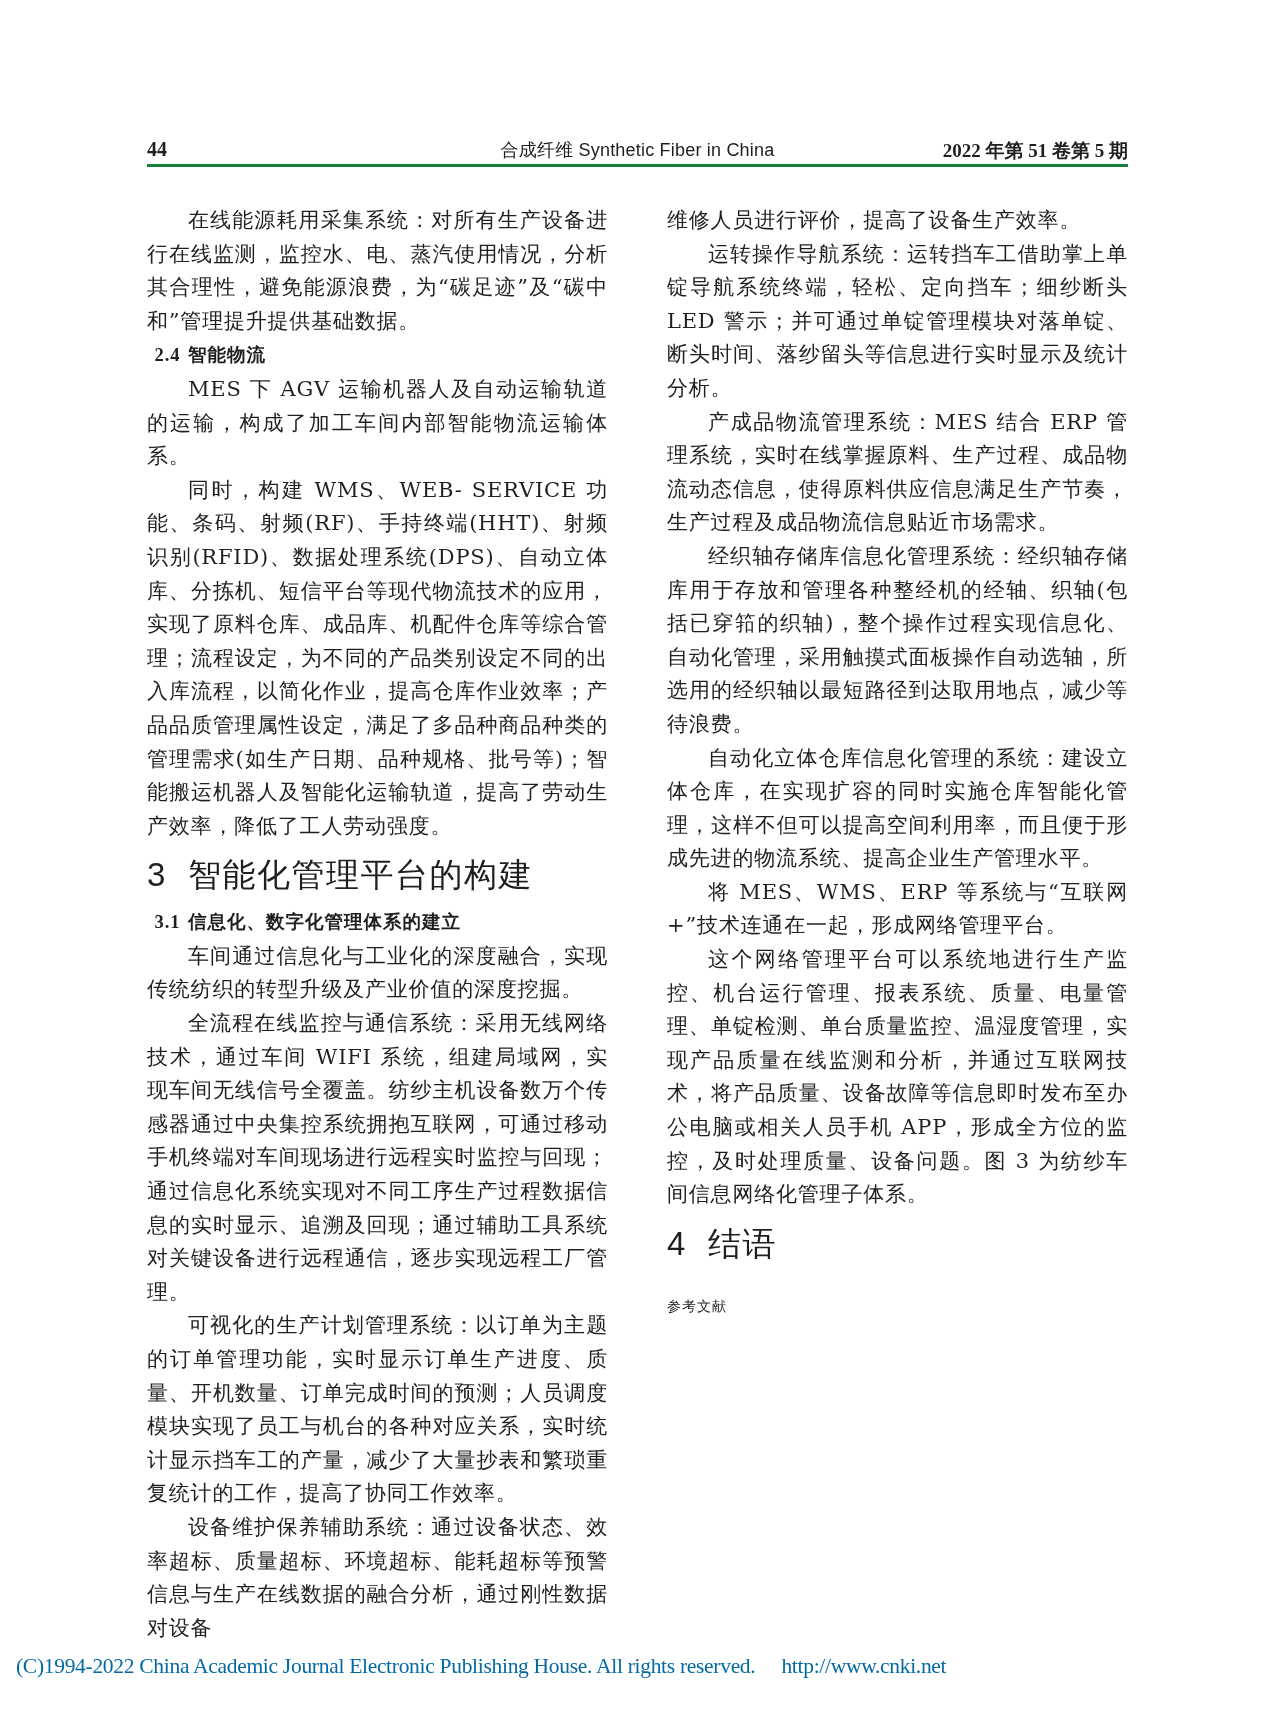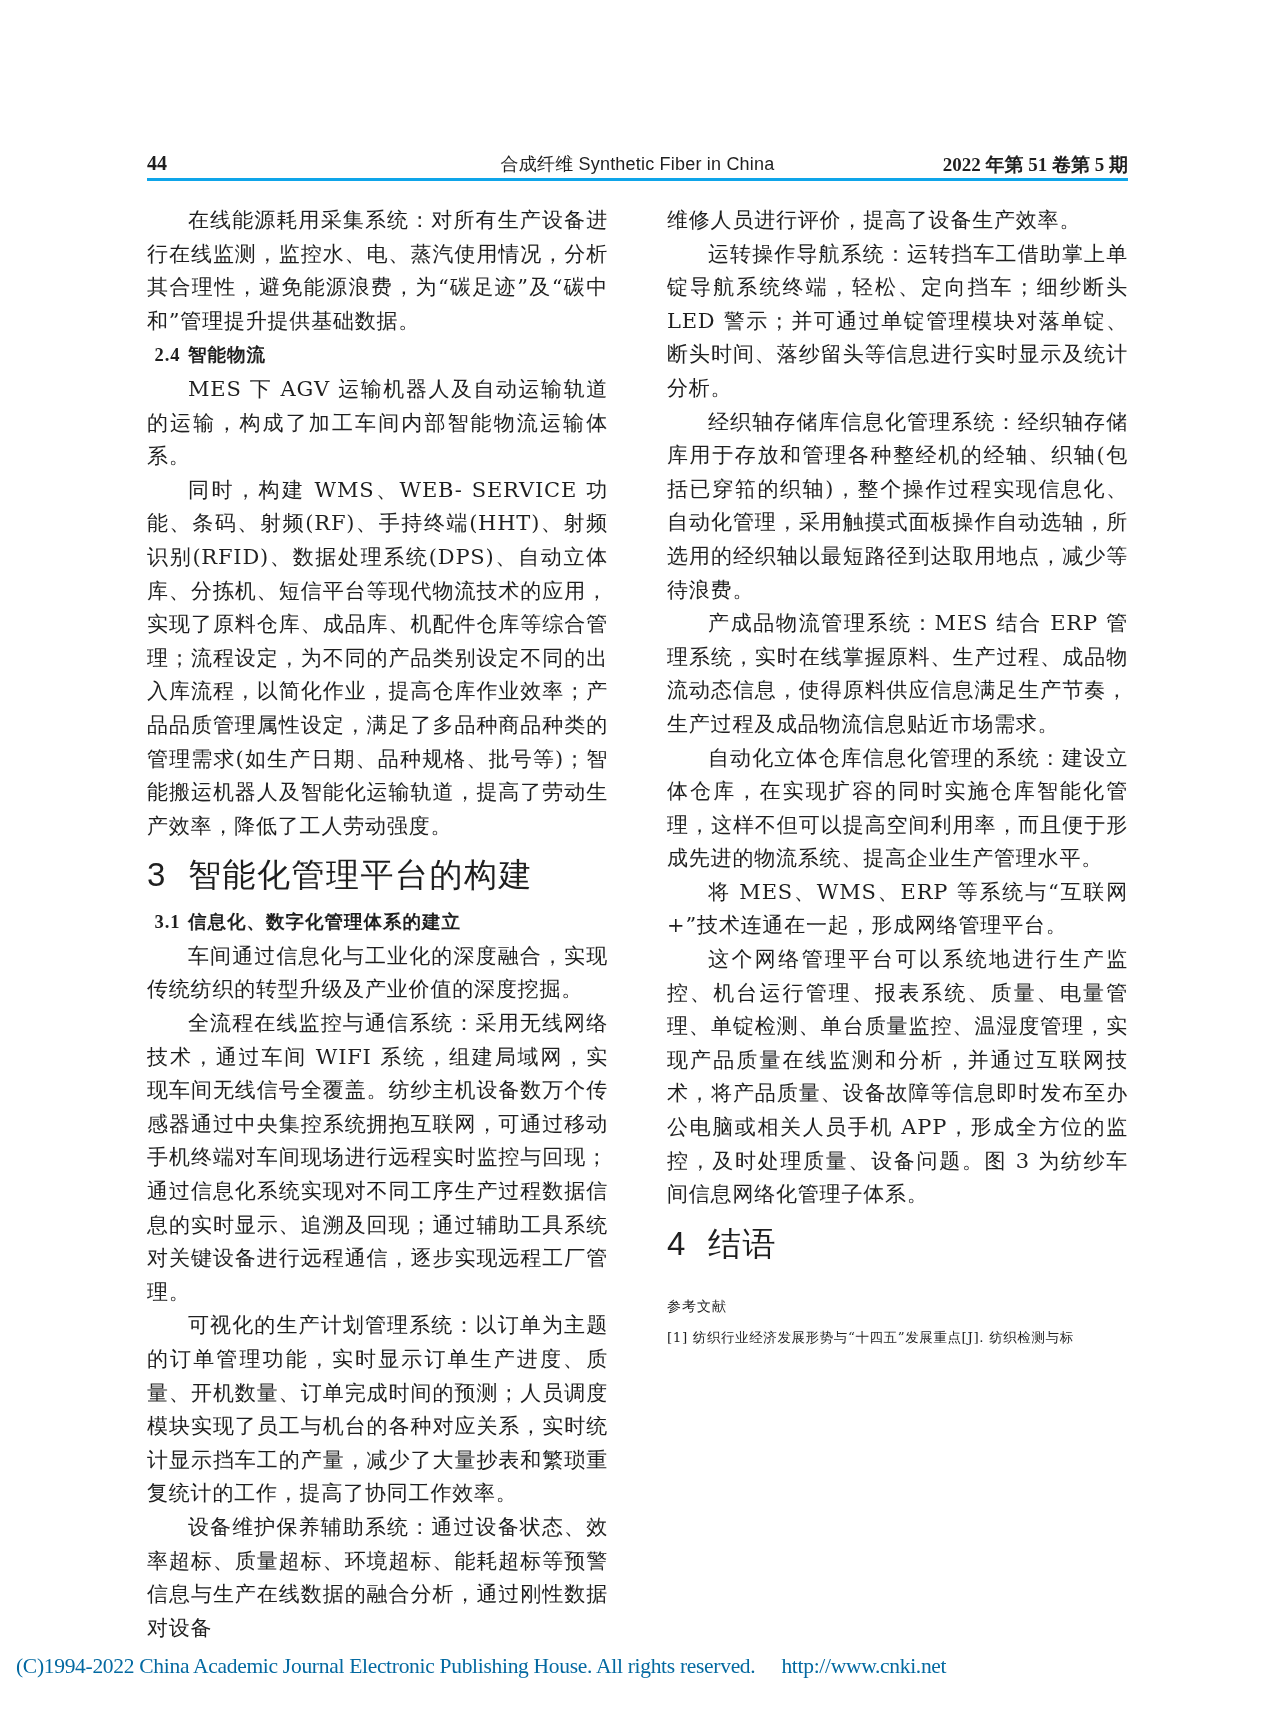--- a/index.html
+++ b/index.html
@@ -2,22 +2,22 @@
 <html><head>
   <meta charset="utf-8">
   <style>
     html, body { margin: 0; padding: 0; background: #ffffff; }
     body {
       width: 1276px; height: 1719px; position: relative; overflow: hidden;
       font-family: "DejaVu Serif", "Liberation Serif", serif;
       color: #1f1f1f;
     }
     .header {
-      position: absolute; left: 147px; top: 152px; width: 981px; height: 26px;
-      border-bottom: 3px solid #0ea5e9;
+      position: absolute; left: 147px; top: 138px; width: 981px; height: 26px;
+      border-bottom: 3px solid #15803d;
     }
     .hdr-page { position: absolute; left: 0; top: 0; font-family: "Liberation Serif", serif; font-weight: bold; font-size: 20px; }
     .hdr-journal { position: absolute; left: 0; right: 0; top: 0; text-align: center; font-family: "Liberation Sans", sans-serif; font-size: 18px; letter-spacing: 0.2px; }
     .hdr-issue { position: absolute; right: 0; top: 0; font-family: "Liberation Serif", serif; font-weight: bold; font-size: 19px; }
 
     .col { position: absolute; top: 204px; width: 461px; }
     .col-left { left: 147px; }
     .col-right { left: 667px; }
 
     .p {
@@ -72,27 +72,26 @@
   </div>
   <p class="p indent">车间通过信息化与工业化的深度融合，实现传统纺织的转型升级及产业价值的深度挖掘。</p>
   <p class="p indent">全流程在线监控与通信系统：采用无线网络技术，通过车间 WIFI 系统，组建局域网，实现车间无线信号全覆盖。纺纱主机设备数万个传感器通过中央集控系统拥抱互联网，可通过移动手机终端对车间现场进行远程实时监控与回现；通过信息化系统实现对不同工序生产过程数据信息的实时显示、追溯及回现；通过辅助工具系统对关键设备进行远程通信，逐步实现远程工厂管理。</p>
   <p class="p indent">可视化的生产计划管理系统：以订单为主题的订单管理功能，实时显示订单生产进度、质量、开机数量、订单完成时间的预测；人员调度模块实现了员工与机台的各种对应关系，实时统计显示挡车工的产量，减少了大量抄表和繁琐重复统计的工作，提高了协同工作效率。</p>
   <p class="p indent">设备维护保养辅助系统：通过设备状态、效率超标、质量超标、环境超标、能耗超标等预警信息与生产在线数据的融合分析，通过刚性数据对设备</p>
 </div>
 
 <div class="col col-right">
   <p class="p">维修人员进行评价，提高了设备生产效率。</p>
   <p class="p indent">运转操作导航系统：运转挡车工借助掌上单锭导航系统终端，轻松、定向挡车；细纱断头 LED 警示；并可通过单锭管理模块对落单锭、断头时间、落纱留头等信息进行实时显示及统计分析。</p>
+  <p class="p indent">产成品物流管理系统：MES 结合 ERP 管理系统，实时在线掌握原料、生产过程、成品物流动态信息，使得原料供应信息满足生产节奏，生产过程及成品物流信息贴近市场需求。</p>
   <p class="p indent">经织轴存储库信息化管理系统：经织轴存储库用于存放和管理各种整经机的经轴、织轴(包括已穿筘的织轴)，整个操作过程实现信息化、自动化管理，采用触摸式面板操作自动选轴，所选用的经织轴以最短路径到达取用地点，减少等待浪费。</p>
-  <p class="p indent">产成品物流管理系统：MES 结合 ERP 管理系统，实时在线掌握原料、生产过程、成品物流动态信息，使得原料供应信息满足生产节奏，生产过程及成品物流信息贴近市场需求。</p>
   <p class="p indent">自动化立体仓库信息化管理的系统：建设立体仓库，在实现扩容的同时实施仓库智能化管理，这样不但可以提高空间利用率，而且便于形成先进的物流系统、提高企业生产管理水平。</p>
   <p class="p indent">将 MES、WMS、ERP 等系统与“互联网+”技术连通在一起，形成网络管理平台。</p>
   <p class="p indent">这个网络管理平台可以系统地进行生产监控、机台运行管理、报表系统、质量、电量管理、单锭检测、单台质量监控、温湿度管理，实现产品质量在线监测和分析，并通过互联网技术，将产品质量、设备故障等信息即时发布至办公电脑或相关人员手机 APP，形成全方位的监控，及时处理质量、设备问题。图 3 为纺纱车间信息网络化管理子体系。</p>
   <div class="h1">
     <span class="num">4</span><span>结语</span>
   </div>
   <div class="refs-title">参考文献</div>
-  <p class="ref">[1] 纺织行业经济发展形势与“十四五”发展重点[J]. 纺织检测与标</p>
 </div>
 
 <div class="footer">
   <span>(C)1994-2022 China Academic Journal Electronic Publishing House. All rights reserved.</span><span class="url">http://www.cnki.net</span>
 </div>
 
 </body></html>

